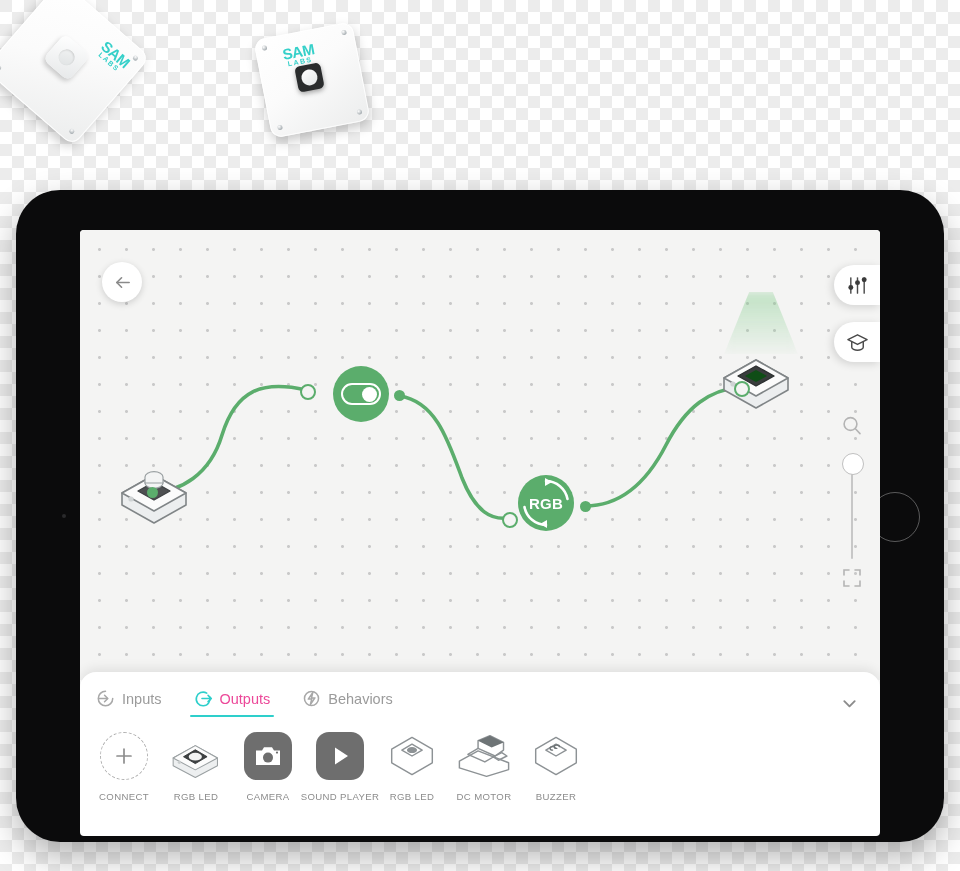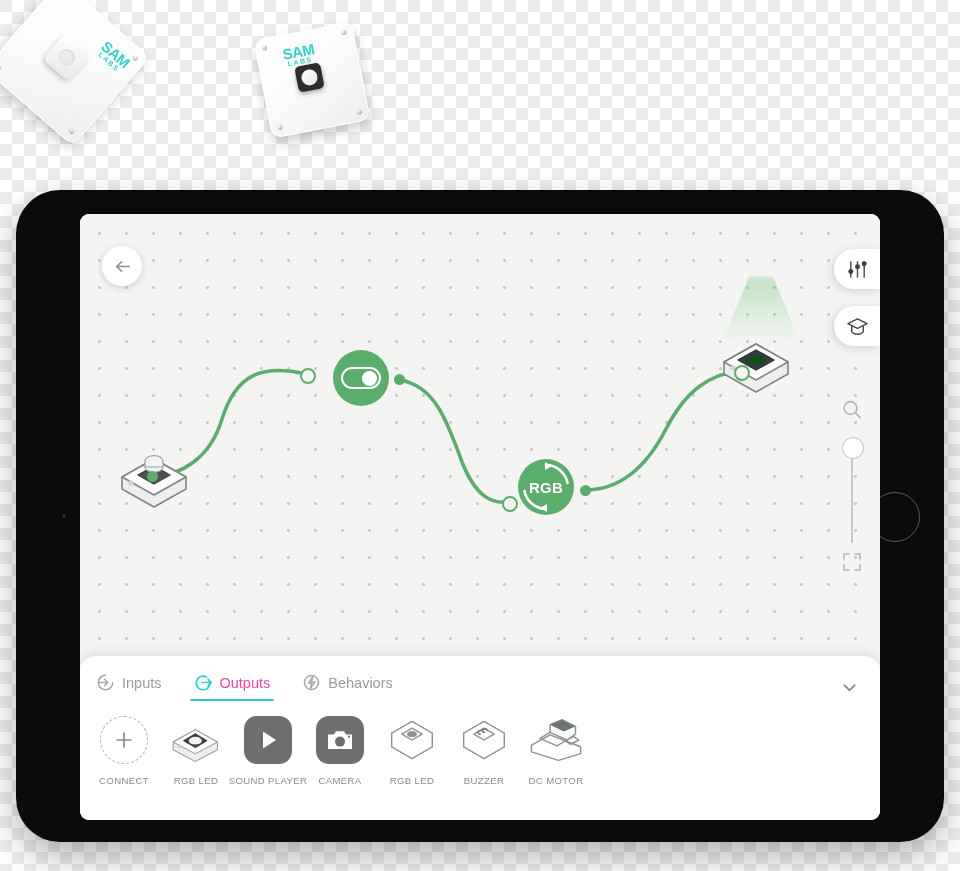--- a/index.html
+++ b/index.html
@@ -44,22 +44,22 @@
 
   
   #ipad{position:absolute;left:16px;top:190px;width:928px;height:652px;
     background:#0b0b0c;border-radius:44px;
     box-shadow:0 14px 34px rgba(0,0,0,.3);}
   #ipad:before{content:"";position:absolute;left:46px;top:50%;
     width:4px;height:4px;margin-top:-2px;border-radius:50%;background:#2a2a2c;}
   .home-btn{position:absolute;right:24px;top:50%;margin-top:-24px;
     width:48px;height:48px;border-radius:50%;
     border:1px solid rgba(255,255,255,.32);}
-  .screen{position:absolute;left:64px;top:24px;width:800px;height:606px;
-    background:#ffffff;border-radius:9px;overflow:hidden;}
+  .screen{position:absolute;left:64px;top:40px;width:800px;height:606px;
+    background:#ffffff;border-radius:4px;overflow:hidden;}
 
   
   .canvas{position:absolute;left:0;top:0;width:800px;height:450px;
     background-color:#f4f4f3;
     background-image:radial-gradient(#c9c9c9 1.35px, transparent 1.5px);
     background-size:27px 27px;background-position:6px 6px;}
 
   .round-btn{position:absolute;background:#fff;border-radius:50%;
     box-shadow:0 2px 7px rgba(0,0,0,.16);
     display:flex;align-items:center;justify-content:center;}
@@ -357,84 +357,84 @@
               <ellipse cx="38" cy="34" rx="9.5" ry="5.6" fill="#f2f3f3"></ellipse>
               <circle cx="15" cy="42" r="2.4" fill="#c9cdce"></circle>
             </svg>
           </div>
           <span class="lbl">RGB LED</span>
         </div>
 
         <div class="item">
           <div class="ic">
             <div class="sq">
-              <svg width="26" height="26" viewBox="0 0 26 26">
-                <path d="M8 4.5 L21 13 L8 21.5 Z" fill="#fff"></path>
-              </svg>
-            </div>
-          </div>
-          <span class="lbl">SOUND PLAYER</span>
-        </div>
-
-        <div class="item">
-          <div class="ic">
-            <div class="sq">
               <svg width="28" height="24" viewBox="0 0 28 24">
                 <path d="M2 6.5 H8 L10 3.2 H18 L20 6.5 H26 V21 H2 Z" fill="#fff"></path>
                 <circle cx="14" cy="13.6" r="5" fill="#6e6e6e"></circle>
                 <circle cx="23" cy="8.6" r="1.1" fill="#6e6e6e"></circle>
               </svg>
             </div>
           </div>
           <span class="lbl">CAMERA</span>
+        </div>
+
+        <div class="item">
+          <div class="ic">
+            <div class="sq">
+              <svg width="26" height="26" viewBox="0 0 26 26">
+                <path d="M8 4.5 L21 13 L8 21.5 Z" fill="#fff"></path>
+              </svg>
+            </div>
+          </div>
+          <span class="lbl">SOUND PLAYER</span>
         </div>
 
 
         <div class="item">
           <div class="ic">
             <svg width="48" height="44" viewBox="0 0 56 52">
               <g fill="none" stroke="#8d9295" stroke-width="1.7" stroke-linejoin="round">
                 <path d="M4 18 L28 4 L52 18 L52 34 L28 48 L4 34 Z"></path>
                 <path d="M16 19 L28 12 L40 19 L28 26 Z"></path>
               </g>
               <ellipse cx="28" cy="19" rx="6" ry="3.6" fill="#8d9295"></ellipse>
             </svg>
           </div>
           <span class="lbl">RGB LED</span>
+        </div>
+
+        <div class="item">
+          <div class="ic">
+            <svg width="56" height="46" viewBox="0 0 66 52">
+              <g fill="none" stroke="#8d9295" stroke-width="1.7" stroke-linejoin="round" stroke-linecap="round">
+                <path d="M4 32 L26 20 L62 34 L62 42 L36 50 L4 40 Z"></path>
+                <path d="M14 24 L26 17 L46 26 L34 33 Z"></path>
+                <path d="M26 17 L26 8 L40 2 L56 10 L56 19 L46 26"></path>
+                <path d="M44 27 L54 22 L60 26 L50 31 Z"></path>
+              </g>
+              <path d="M26 8 L40 2 L56 10 L42 16 Z" fill="#6e7476"></path>
+            </svg>
+          </div>
+          <span class="lbl">DC MOTOR</span>
         </div>
 
         <div class="item">
           <div class="ic">
             <svg width="48" height="44" viewBox="0 0 56 52">
               <g fill="none" stroke="#8d9295" stroke-width="1.7" stroke-linejoin="round">
                 <path d="M4 18 L28 4 L52 18 L52 34 L28 48 L4 34 Z"></path>
                 <path d="M16 19 L28 12 L40 19 L28 26 Z"></path>
               </g>
               <g fill="none" stroke="#6e7476" stroke-width="1.5" stroke-linecap="round">
                 <path d="M24 19 a3 2 0 1 1 3 -2"></path>
                 <path d="M29 17 a3 2 0 1 1 3 -2"></path>
               </g>
             </svg>
           </div>
           <span class="lbl">BUZZER</span>
         </div>
 
-        <div class="item">
-          <div class="ic">
-            <svg width="56" height="46" viewBox="0 0 66 52">
-              <g fill="none" stroke="#8d9295" stroke-width="1.7" stroke-linejoin="round" stroke-linecap="round">
-                <path d="M4 32 L26 20 L62 34 L62 42 L36 50 L4 40 Z"></path>
-                <path d="M14 24 L26 17 L46 26 L34 33 Z"></path>
-                <path d="M26 17 L26 8 L40 2 L56 10 L56 19 L46 26"></path>
-                <path d="M44 27 L54 22 L60 26 L50 31 Z"></path>
-              </g>
-              <path d="M26 8 L40 2 L56 10 L42 16 Z" fill="#6e7476"></path>
-            </svg>
-          </div>
-          <span class="lbl">DC MOTOR</span>
-        </div>
-
 
       </div>
     </div>
 
   </div>
 </div>
 
 </body></html>

